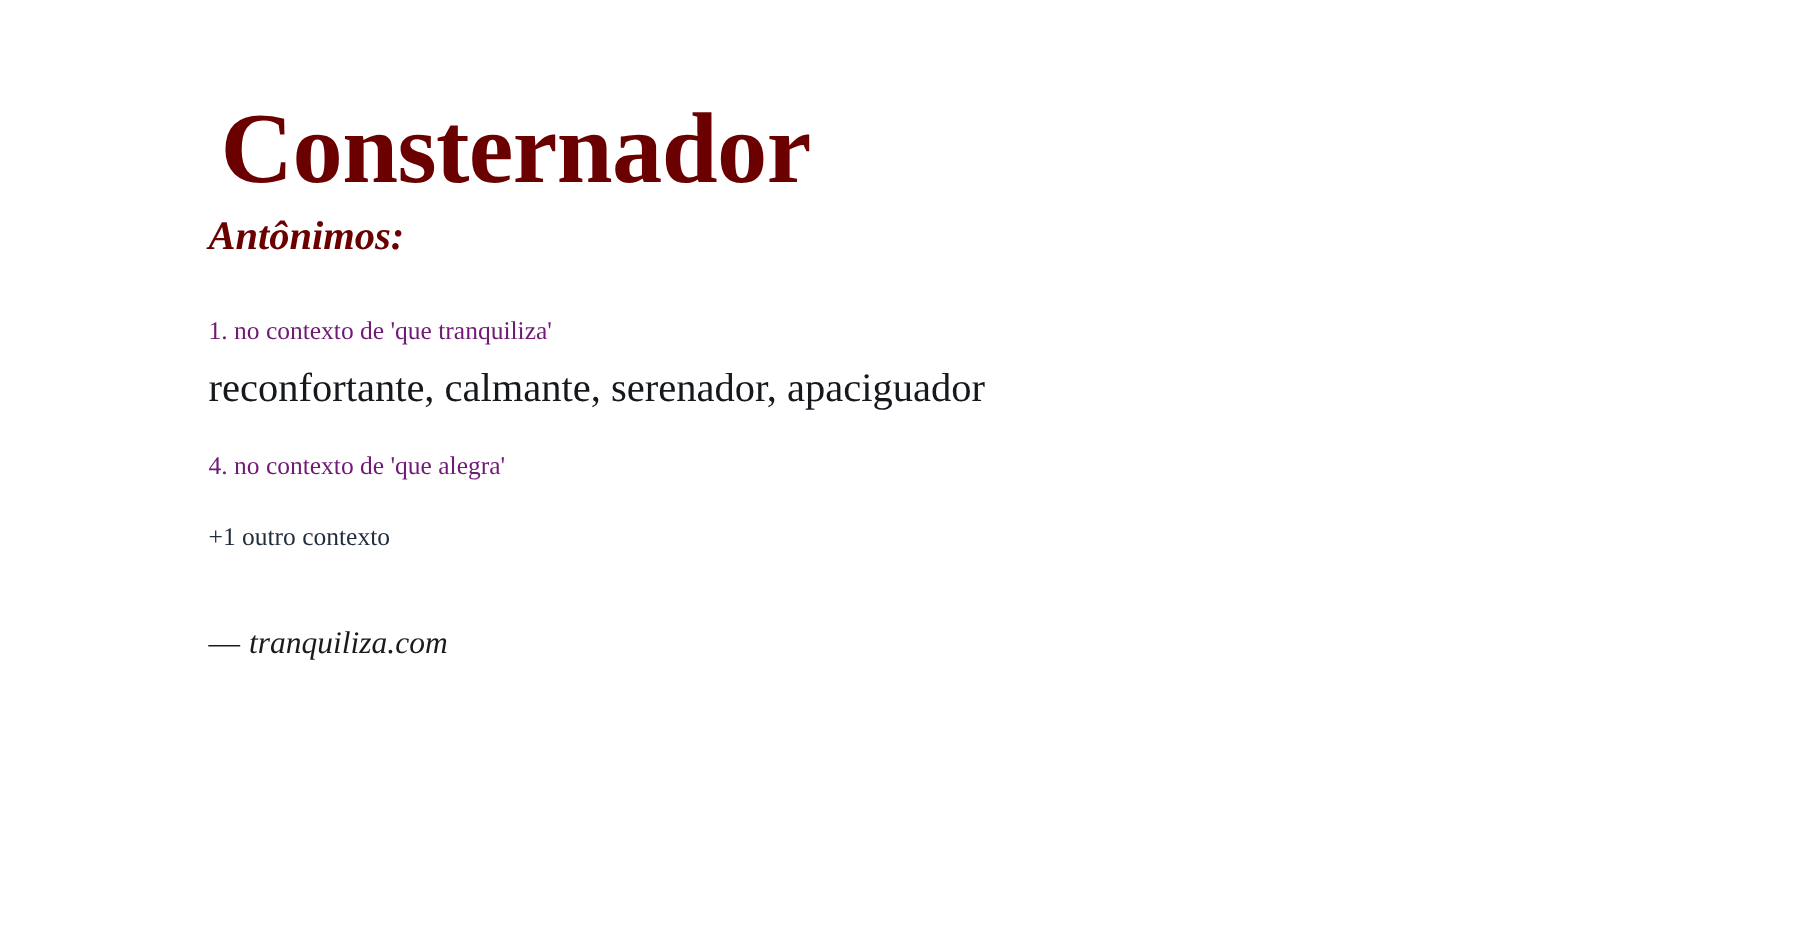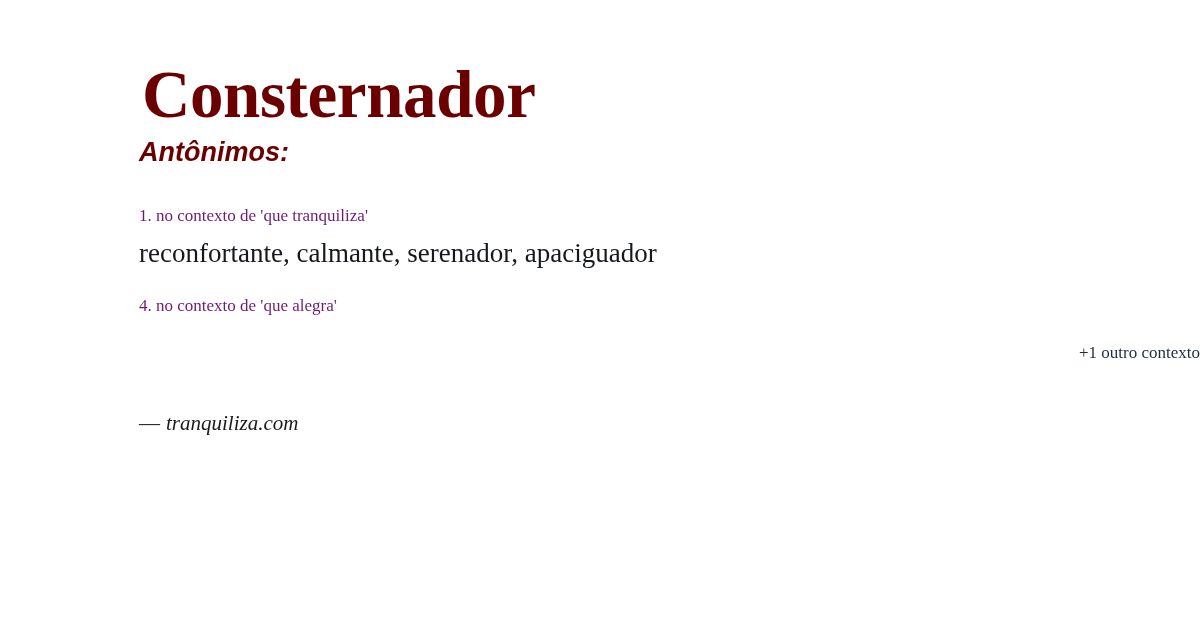--- a/index.html
+++ b/index.html
@@ -23,32 +23,32 @@
     box-sizing: border-box;
     padding: 0 0 0 139px;
     background: #ffffff;
   }
 
   
   .header {
     padding-top: 58px;
   }
   .title {
-    margin: 3px;
+    margin: 8px;
     font-family: "Liberation Serif", "DejaVu Serif", serif;
     font-size: 67px;
     font-weight: 700;
     line-height: 1.0;
     letter-spacing: -0.4px;
     color: #6b0000;
     white-space: nowrap;
   }
   .subtitle {
     margin: 11px 0 8px 0;
-    font-family: Liberation Sans, sans-serif;
+    font-family: Liberation Serif, serif;
     font-size: 27px;
     font-weight: 700;
     font-style: italic;
     line-height: 1.0;
     color: #6b0000;
     white-space: nowrap;
   }
 
   
   .senses {
@@ -76,21 +76,20 @@
   }
 
   
   .more-note {
     margin-top: 16px;
     font-family: "Liberation Serif", "DejaVu Serif", serif;
     font-size: 17px;
     line-height: 1.15;
     color: #1f2d3d;
     white-space: nowrap;
-    text-align: right;
   }
   .source {
     margin-top: 49px;
     font-family: "Liberation Serif", "DejaVu Serif", serif;
     font-size: 21px;
     font-style: italic;
     line-height: 1.1;
     color: #1b1b1b;
     white-space: nowrap;
   }

